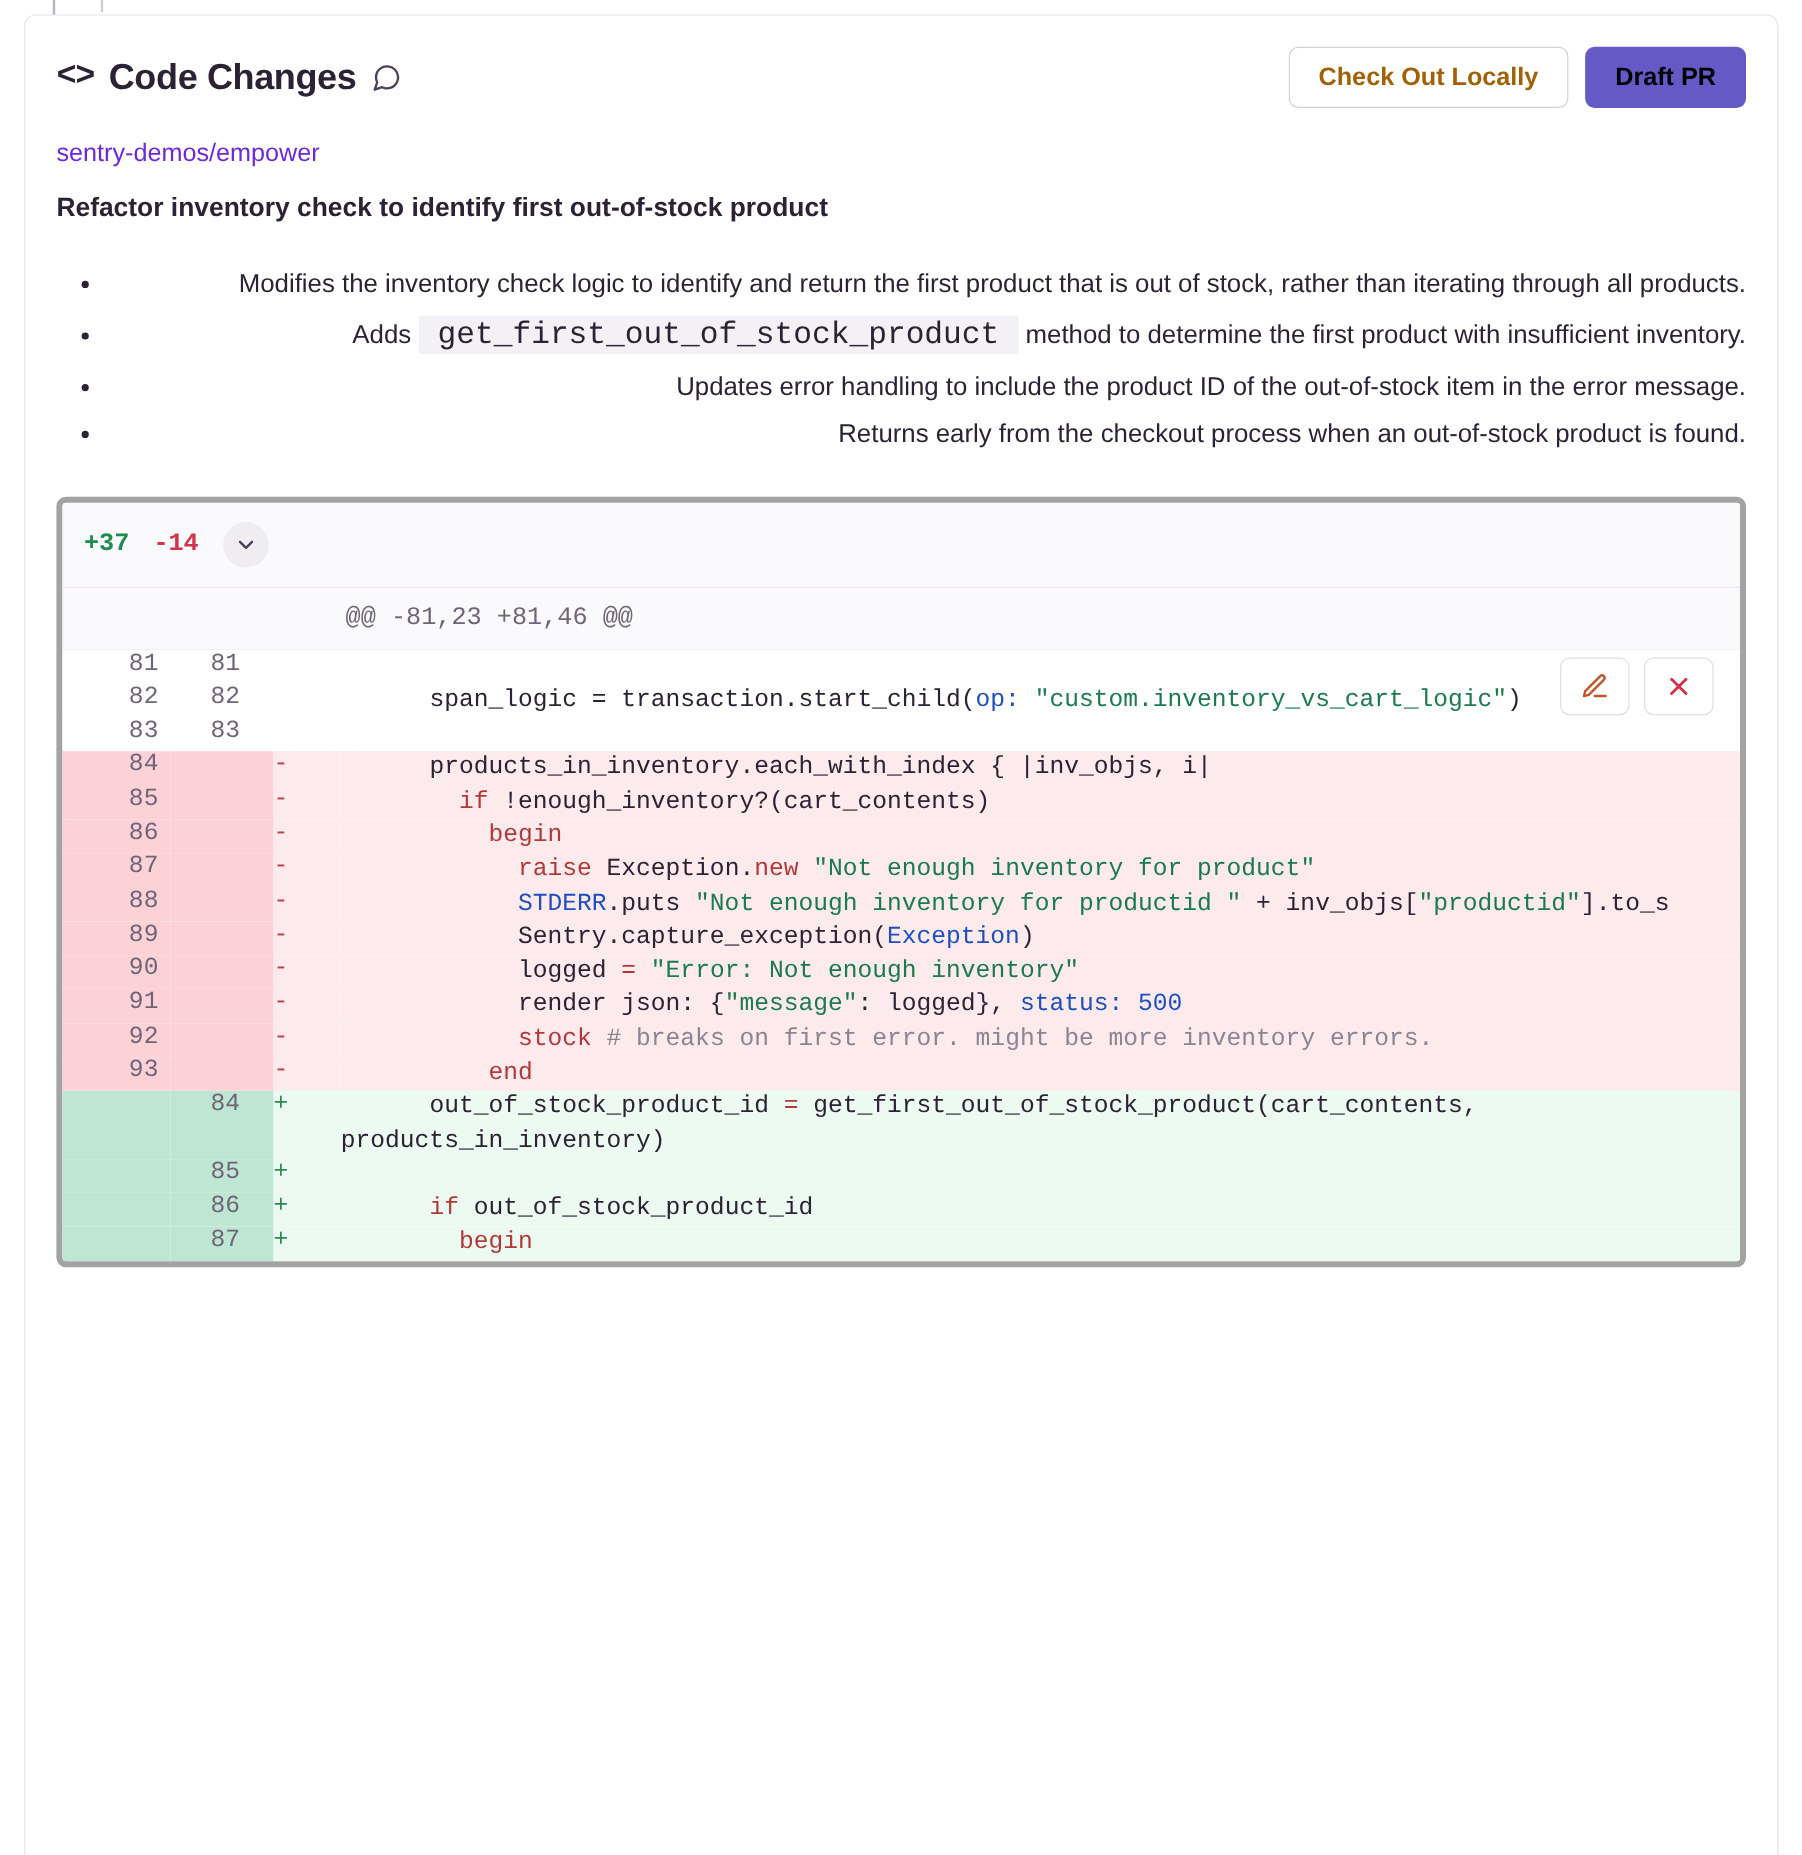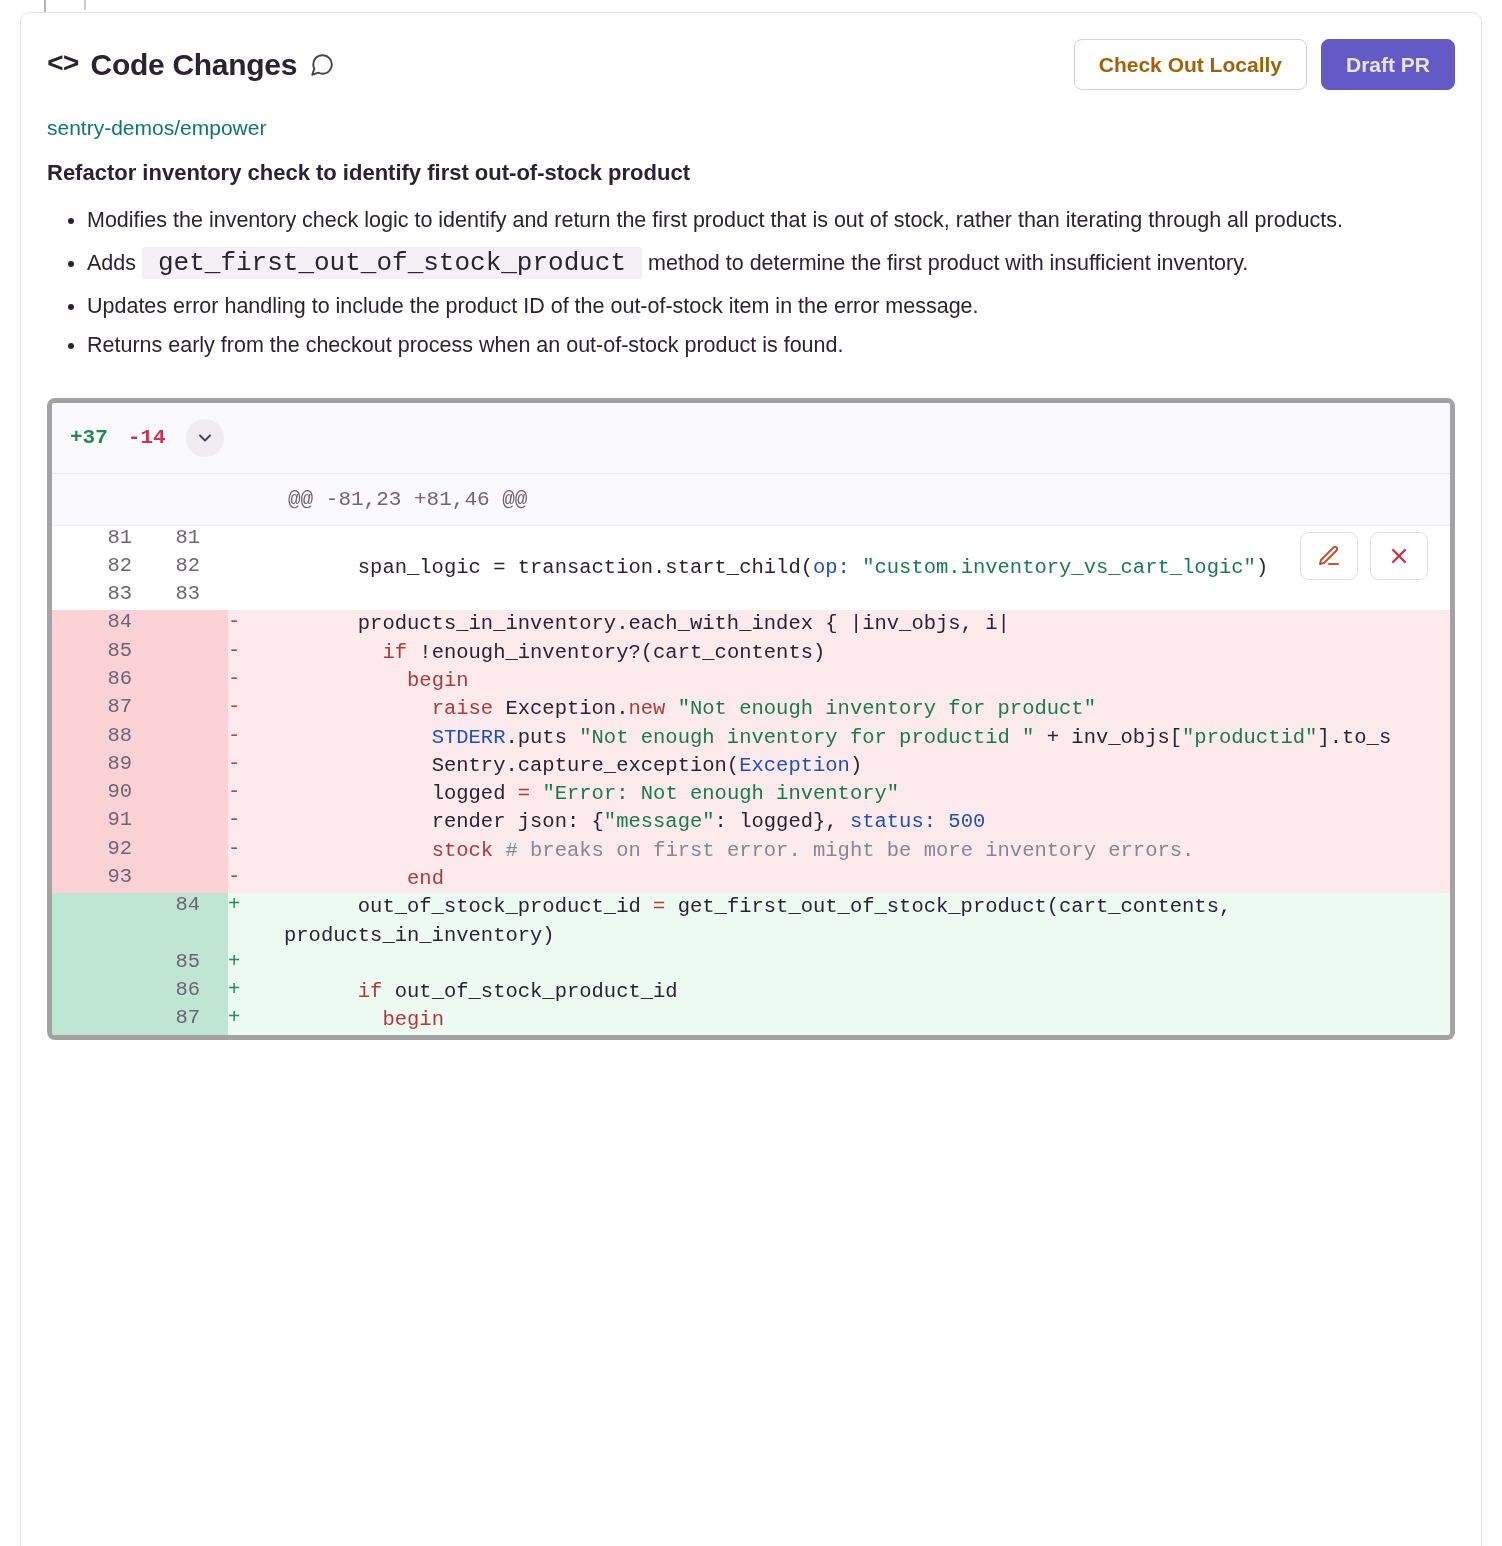--- a/index.html
+++ b/index.html
@@ -74,37 +74,38 @@
     padding: 14px 24px;
     cursor: pointer;
     border: 1px solid #d5d0db;
     background: #ffffff;
     color: #a16207;
     line-height: 1;
   }
   .btn-primary {
     background: #6559c6;
     border-color: #6559c6;
-    color: #e5e5e5;
+    color: #000000;
   }
   .repo {
     margin-top: 26px;
     font-size: 21px;
-    color: #0f766e;
+    color: #6d28d9;
     font-family: "Liberation Sans", sans-serif;
   }
   .summary-title {
     margin-top: 20px;
     font-size: 22px;
     font-weight: 700;
     color: #2b2233;
   }
   ul.bullets {
-    margin: 16px 0 0 0;
+    margin: 32px 0 0 0;
     padding-left: 40px;
+    text-align: right;
   }
   ul.bullets li {
     font-size: 21.5px;
     line-height: 1.72;
     color: #2b2233;
     margin-bottom: 2px;
   }
   code.inline {
     font-family: "Liberation Mono", monospace;
     font-size: 26px;

